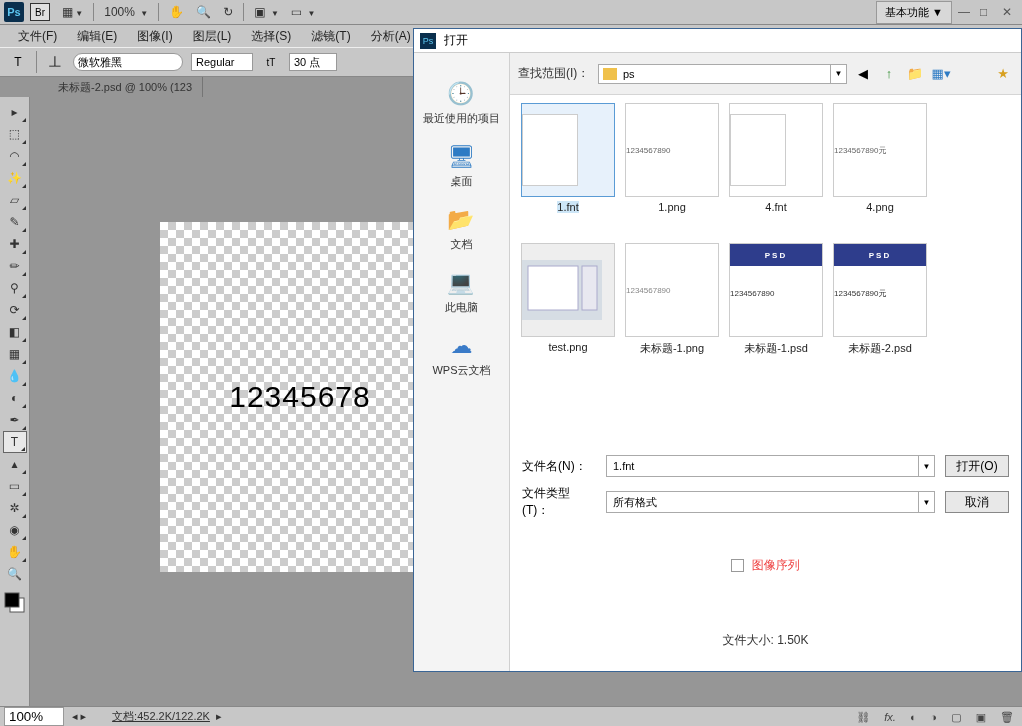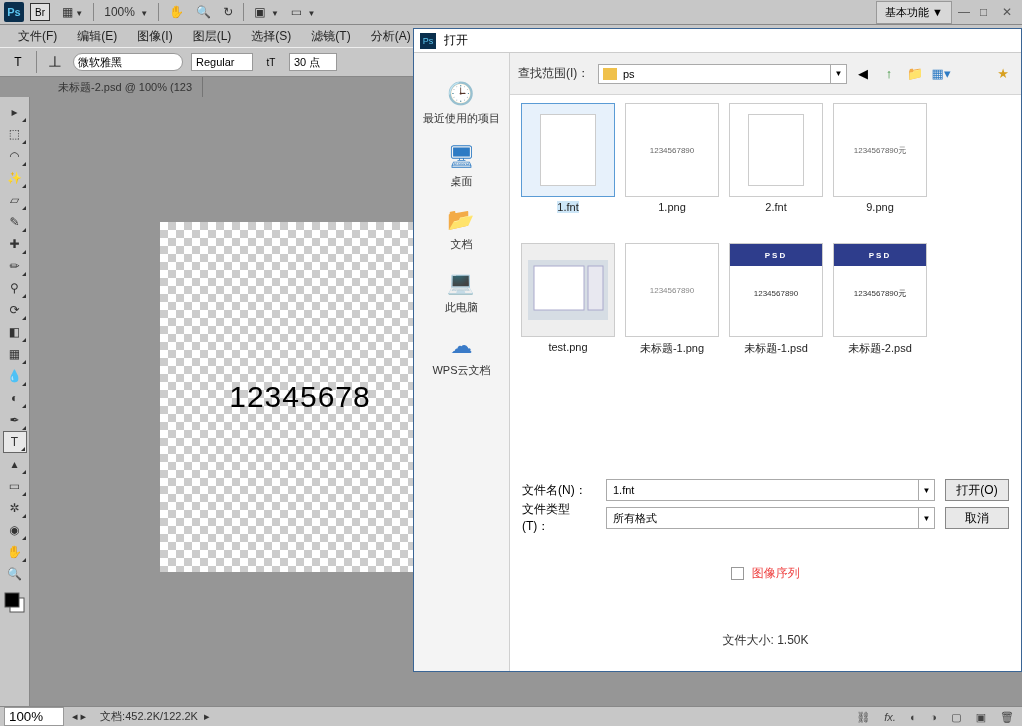--- a/index.html
+++ b/index.html
@@ -27,47 +27,47 @@
 .toolbox { width: 30px; background: #c7c7c7; border-right: 1px solid #888; display: flex; flex-direction: column; align-items: center; padding-top: 4px; }
 .tool { width: 24px; height: 22px; display: flex; align-items: center; justify-content: center; color: #333; position: relative; }
 .tool.active { background: #e8e8e8; border: 1px solid #666; }
 .tool-tri { position: absolute; bottom: 1px; right: 1px; width: 0; height: 0; border-right: 4px solid #333; border-top: 4px solid transparent; }
 .color-swatch { margin-top: 6px; }
 .canvas-wrap { flex: 1; background: #969696; position: relative; padding: 12px; }
 .canvas { position: absolute; left: 130px; top: 125px; width: 280px; height: 350px; background-image: linear-gradient(45deg,#ccc 25%,transparent 25%),linear-gradient(-45deg,#ccc 25%,transparent 25%),linear-gradient(45deg,transparent 75%,#ccc 75%),linear-gradient(-45deg,transparent 75%,#ccc 75%); background-size: 16px 16px; background-position: 0 0,0 8px,8px -8px,-8px 0; background-color: #fff; display: flex; align-items: center; justify-content: center; overflow: hidden; }
 .canvas-text { font-size: 30px; color: #000; letter-spacing: 1px; }
 .status { position: absolute; bottom: 0; left: 0; right: 0; height: 20px; background: #c7c7c7; display: flex; align-items: center; font-size: 11px; color: #333; border-top: 1px solid #888; }
 .status-zoom { width: 60px; background: #fff; border: 1px solid #999; margin: 0 4px; padding: 1px 4px; }
-.status-doc { margin-left: 10px; }
+.status-doc { margin-left: 22px; text-decoration: underline; }
 .icon-row { position: absolute; right: 8px; bottom: 2px; display: flex; gap: 14px; font-size: 11px; color: #444; }
 
 .dialog { position: absolute; left: 413px; top: 28px; width: 609px; height: 644px; background: #e8e8e8; border: 1px solid #3a6595; }
 .dlg-title { height: 24px; background: #fff; display: flex; align-items: center; padding: 0 6px; border-bottom: 1px solid #ccc; }
 .dlg-ps { width: 16px; height: 16px; background: #0a2f4d; color: #5dc6f0; font-size: 9px; display: flex; align-items: center; justify-content: center; margin-right: 8px; }
 .dlg-body { display: flex; height: calc(100% - 24px); }
 .dlg-places { width: 96px; background: #f4f4f4; border-right: 1px solid #d0d0d0; display: flex; flex-direction: column; align-items: center; gap: 18px; padding-top: 28px; }
 .place { display: flex; flex-direction: column; align-items: center; gap: 4px; font-size: 11px; color: #333; }
 .place-icon { width: 32px; height: 26px; display: flex; align-items: center; justify-content: center; font-size: 22px; }
 .dlg-main { flex: 1; display: flex; flex-direction: column; background: #fff; }
 .dlg-searchrow { height: 42px; display: flex; align-items: center; padding: 0 8px; gap: 6px; background: #f0f0f0; border-bottom: 1px solid #d5d5d5; }
 .dlg-label { font-size: 12px; color: #333; width: 74px; }
 .dlg-dd { flex: 1; height: 20px; border: 1px solid #aaa; background: #fff; display: flex; align-items: center; padding: 0 4px; font-size: 11px; position: relative; }
 .dd-folder { width: 14px; height: 12px; background: #f0c14b; margin-right: 6px; }
 .dd-arrow { position: absolute; right: 0; top: 0; bottom: 0; width: 16px; border-left: 1px solid #aaa; display: flex; align-items: center; justify-content: center; font-size: 8px; }
 .dlg-toolbar { display: flex; gap: 6px; }
 .dlg-tbtn { width: 20px; height: 18px; display: flex; align-items: center; justify-content: center; font-size: 13px; }
 .file-grid { flex: 1; padding: 8px; display: grid; grid-template-columns: repeat(4, 100px); grid-auto-rows: 130px; gap: 10px 4px; align-content: start; }
 .file-item { display: flex; flex-direction: column; align-items: center; cursor: default; }
 .file-item.selected .thumb { border: 1px solid #5a9bd5; background: #e7f1fb; }
-.thumb { width: 94px; height: 94px; border: 1px solid #ccc; background: #fff; display: flex; align-items: center; justify-content: center; font-size: 8px; color: #666; position: relative; overflow: hidden; }
+.thumb { width: 94px; height: 94px; border: 1px solid #ccc; background: #fff; display: flex; align-items: center; font-size: 8px; color: #666; position: relative; overflow: hidden; }
 .thumb-page { width: 56px; height: 72px; background: #fff; border: 1px solid #ccc; }
 .thumb-psd-bar { position: absolute; top: 0; left: 0; right: 0; height: 22px; background: #2e3d8c; color: #fff; font-size: 8px; display: flex; align-items: center; justify-content: center; font-weight: bold; letter-spacing: 2px; }
 .file-label { font-size: 11px; color: #222; margin-top: 4px; text-align: center; max-width: 96px; white-space: nowrap; overflow: hidden; }
 .file-label.sel { background: #cde6f7; }
-.dlg-bottom { padding: 8px 12px 12px; background: #fff; display: flex; flex-direction: column; gap: 0; }
+.dlg-bottom { padding: 8px 12px 12px; background: #fff; display: flex; flex-direction: column; gap: 8px; }
 .field-row { display: flex; align-items: center; gap: 10px; }
 .field-label { width: 74px; font-size: 12px; }
 .field-inp { flex: 1; height: 22px; border: 1px solid #aaa; padding: 0 6px; font-size: 11px; display: flex; align-items: center; position: relative; }
 .dlg-btn { width: 64px; height: 22px; border: 1px solid #888; background: #e8e8e8; font-size: 12px; text-align: center; line-height: 20px; }
 .seq-row { text-align: center; padding: 30px 0 10px; font-size: 12px; color: #ef4444; }
 .seq-cb { display: inline-block; width: 13px; height: 13px; border: 1px solid #999; background: #fff; vertical-align: middle; margin-right: 4px; }
 .fsize { text-align: center; font-size: 12px; color: #333; padding: 40px 0 10px; }
 </style>
 </head>
 <body>
@@ -228,27 +228,27 @@
         <div class="file-item">
           <div class="thumb">
               <span>1234567890</span>
             </div>
           <div class="file-label">1.png</div>
         </div>
         <div class="file-item">
           <div class="thumb">
               <div class="thumb-page"></div>
             </div>
-          <div class="file-label">2.fnt</div>
+          <div class="file-label">4.fnt</div>
         </div>
         <div class="file-item">
           <div class="thumb">
               <span>1234567890元</span>
             </div>
-          <div class="file-label">9.png</div>
+          <div class="file-label">4.png</div>
         </div>
         <div class="file-item">
           <div class="thumb" style="background:#eee">
               <svg width="80" height="60">
                 <rect width="80" height="60" fill="#d6dde4"></rect>
                 <rect x="6" y="6" width="50" height="44" fill="#fff" stroke="#aac"></rect>
                 <rect x="60" y="6" width="15" height="44" fill="#e8e8f0" stroke="#aac"></rect>
               </svg>
             </div>
           <div class="file-label">test.png</div>

